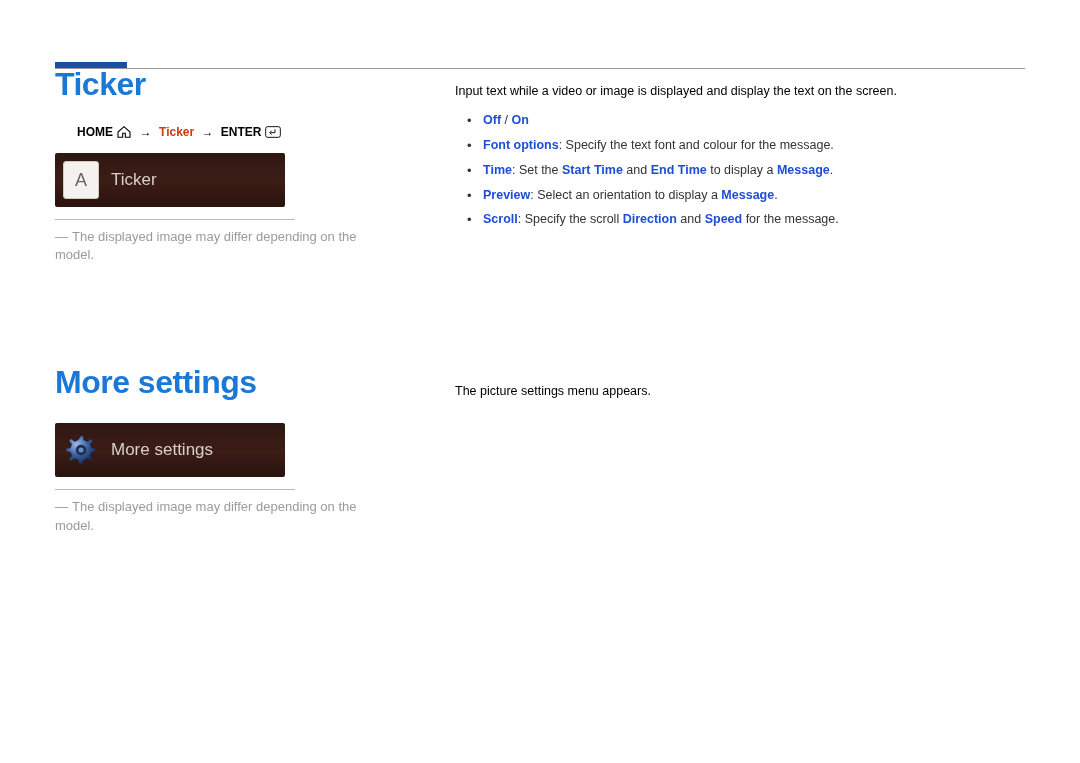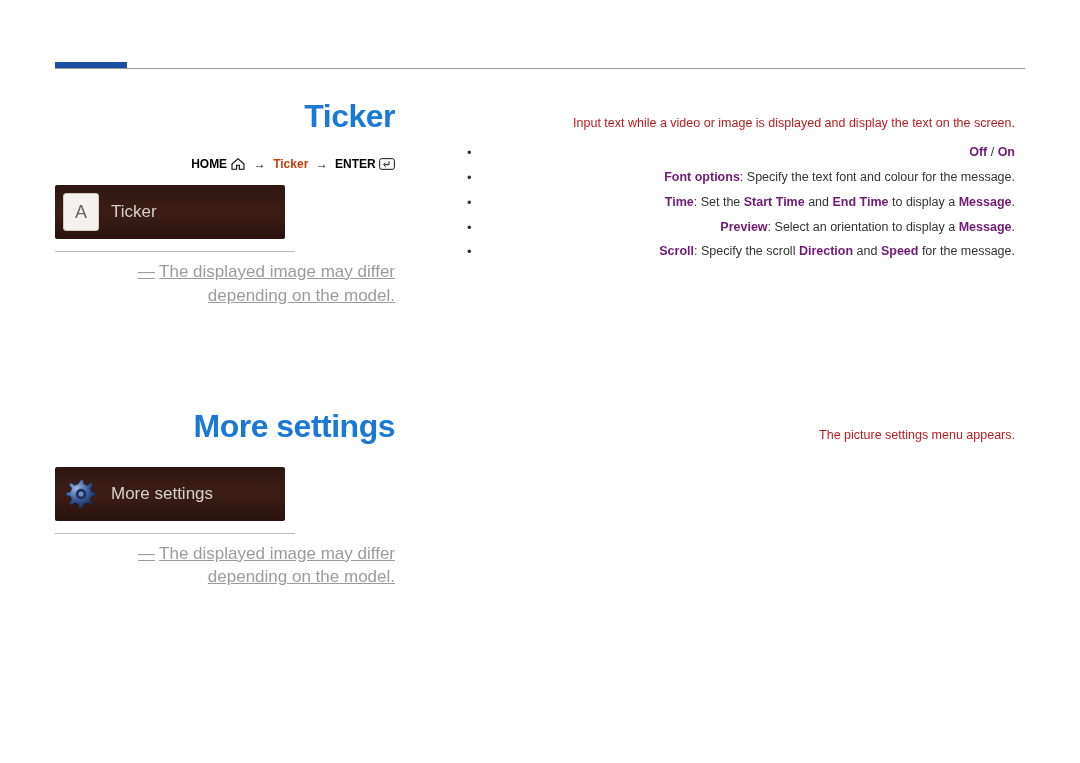--- a/index.html
+++ b/index.html
@@ -5,22 +5,21 @@
   * { box-sizing: border-box; margin: 0; padding: 0; }
   body {
     width: 1080px;
     height: 763px;
     background: #ffffff;
     font-family: Arial, Helvetica, sans-serif;
     color: #333;
     position: relative;
   }
   .page {
-    padding: 68px 55px 40px 55px;
-    text-align: right;
+    padding: 36px 55px 40px 55px;
   }
   .top-rule {
     position: absolute;
     left: 55px;
     right: 55px;
     top: 68px;
     height: 1px;
     background: #999;
   }
   .thick-accent {
@@ -92,29 +91,28 @@
     display:flex;align-items:center;justify-content:center;
   }
   .gear-icon svg { width: 34px; height: 34px; }
   .separator {
     width: 240px;
     height: 1px;
     background: #bbb;
     margin: 6px 0 8px 0;
   }
   .note {
-    font-size: 17px;
+    font-size: 13px;
     color: #9b9b9b;
     line-height: 1.4;
-    text-decoration: underline;
   }
   .note .dash { color:#9b9b9b; padding-right:4px; }
   .body-text {
     font-size: 12.5px;
-    color: #b91c1c;
+    color: #000000;
     line-height: 1.55;
     padding-top: 46px;
   }
   .body-text.second { padding-top: 48px; }
   ul.bullets {
     list-style: none;
     margin-top: 10px;
   }
   ul.bullets li {
     position: relative;
@@ -124,21 +122,21 @@
     line-height: 1.5;
   }
   ul.bullets li::before {
     content: "•";
     position: absolute;
     left: 12px;
     top: 0;
     color: #333;
     font-size: 13px;
   }
-  .hl2 { color: #701a75; font-weight: bold; }
+  .hl2 { color: #1d4ed8; font-weight: bold; }
   .section { overflow: hidden; }
   .section + .section { margin-top: 70px; }
   .icon-inline {
     display:inline-block;
     vertical-align: -3px;
     width: 16px; height: 14px;
   }
   .icon-home svg, .icon-enter svg { width:16px; height:14px; }
 </style>
 </head>

